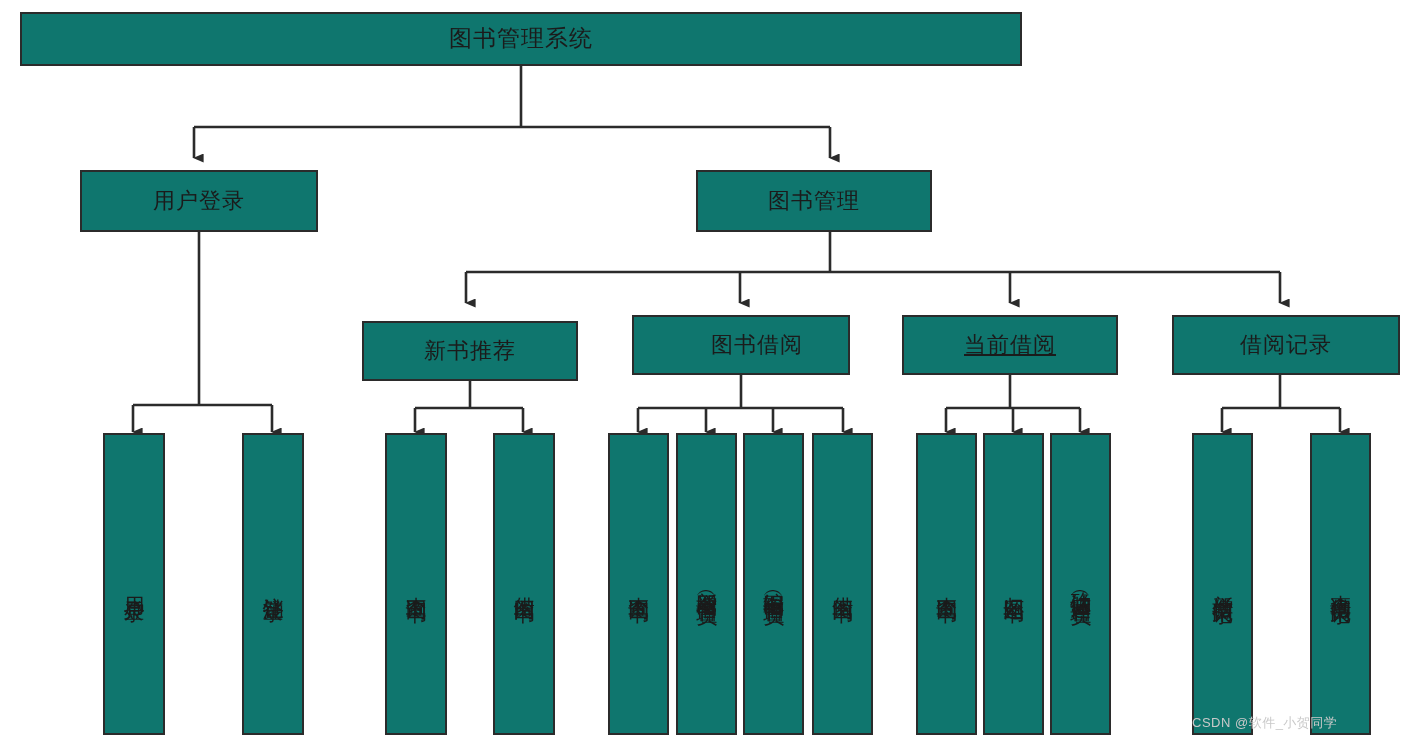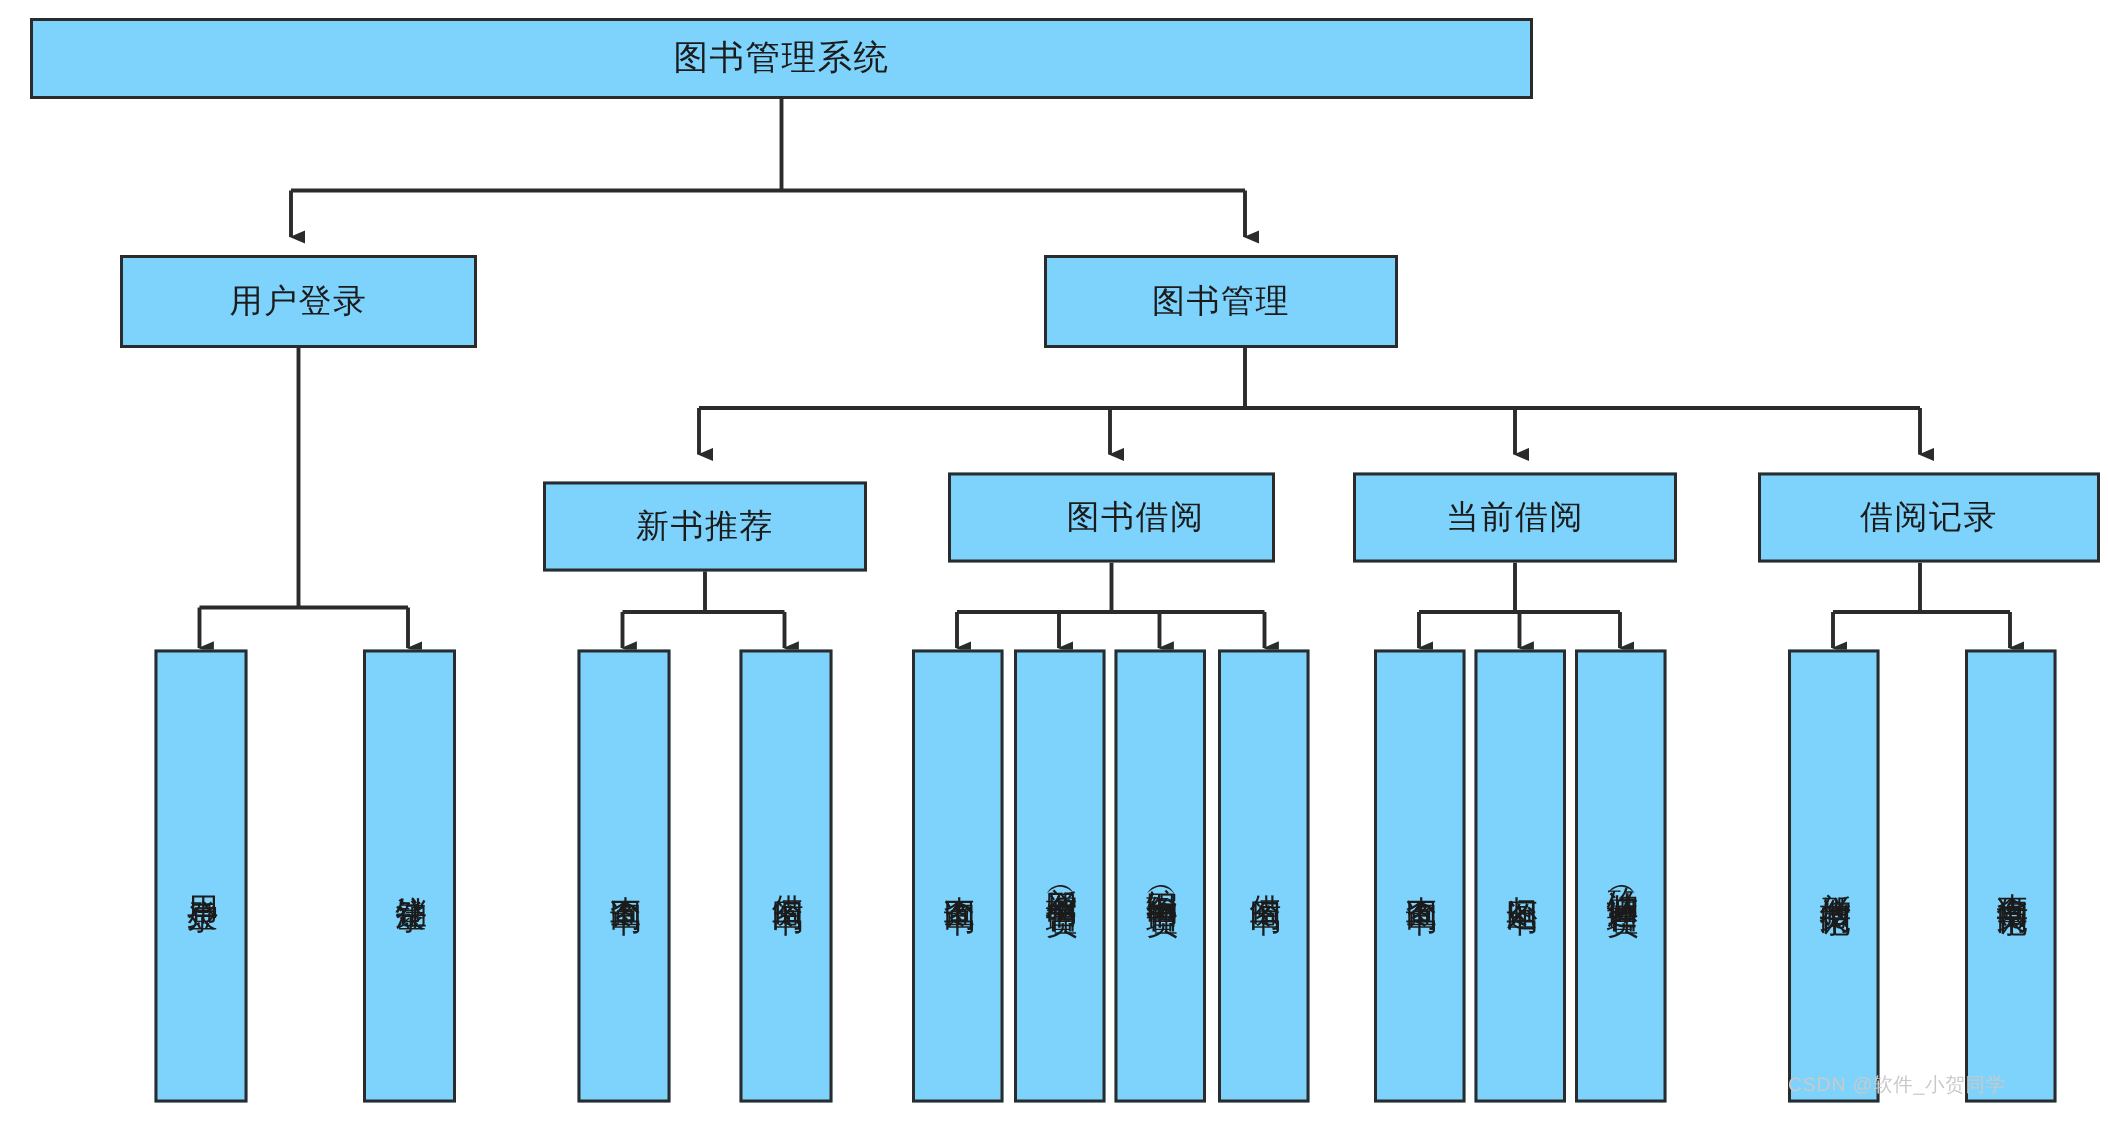--- a/index.html
+++ b/index.html
@@ -21,21 +21,21 @@
     position: absolute;
     left: 0;
     top: 0;
     width: 1405px;
     height: 747px;
     pointer-events: none;
   }
   .node {
     position: absolute;
     box-sizing: border-box;
-    background: #7dd3fc;
+    background: #0f766e;
     border: 2.5px solid #2b2b2b;
     display: flex;
     align-items: center;
     justify-content: center;
     color: #1b1b1b;
     text-align: center;
   }
   .node.horizontal {
     font-size: 22px;
     line-height: 1.2;
@@ -128,21 +128,21 @@
   <div class="node horizontal" style="left:696px; top:170px; width:236px; height:62px;">
     <span>图书管理</span>
   </div>
 
   <div class="node horizontal" style="left:362px; top:321px; width:216px; height:60px;">
     <span>新书推荐</span>
   </div>
   <div class="node horizontal" style="left:632px; top:315px; width:218px; height:60px;padding-left:32px;">
     <span>图书借阅</span>
   </div>
-  <div class="node horizontal" style="left:902px; top:315px; width:216px; height:60px;">
+  <div class="node horizontal" style="left:902px; top:315px; width:216px; height:60px;text-decoration:underline;">
     <span>当前借阅</span>
   </div>
   <div class="node horizontal" style="left:1172px; top:315px; width:228px; height:60px;">
     <span>借阅记录</span>
   </div>
 
   <div class="node vertical" style="left:103px; top:433px; width:62px; height:302px;">
     <span>用户登录</span>
   </div>
   <div class="node vertical" style="left:242px; top:433px; width:62px; height:302px;">

